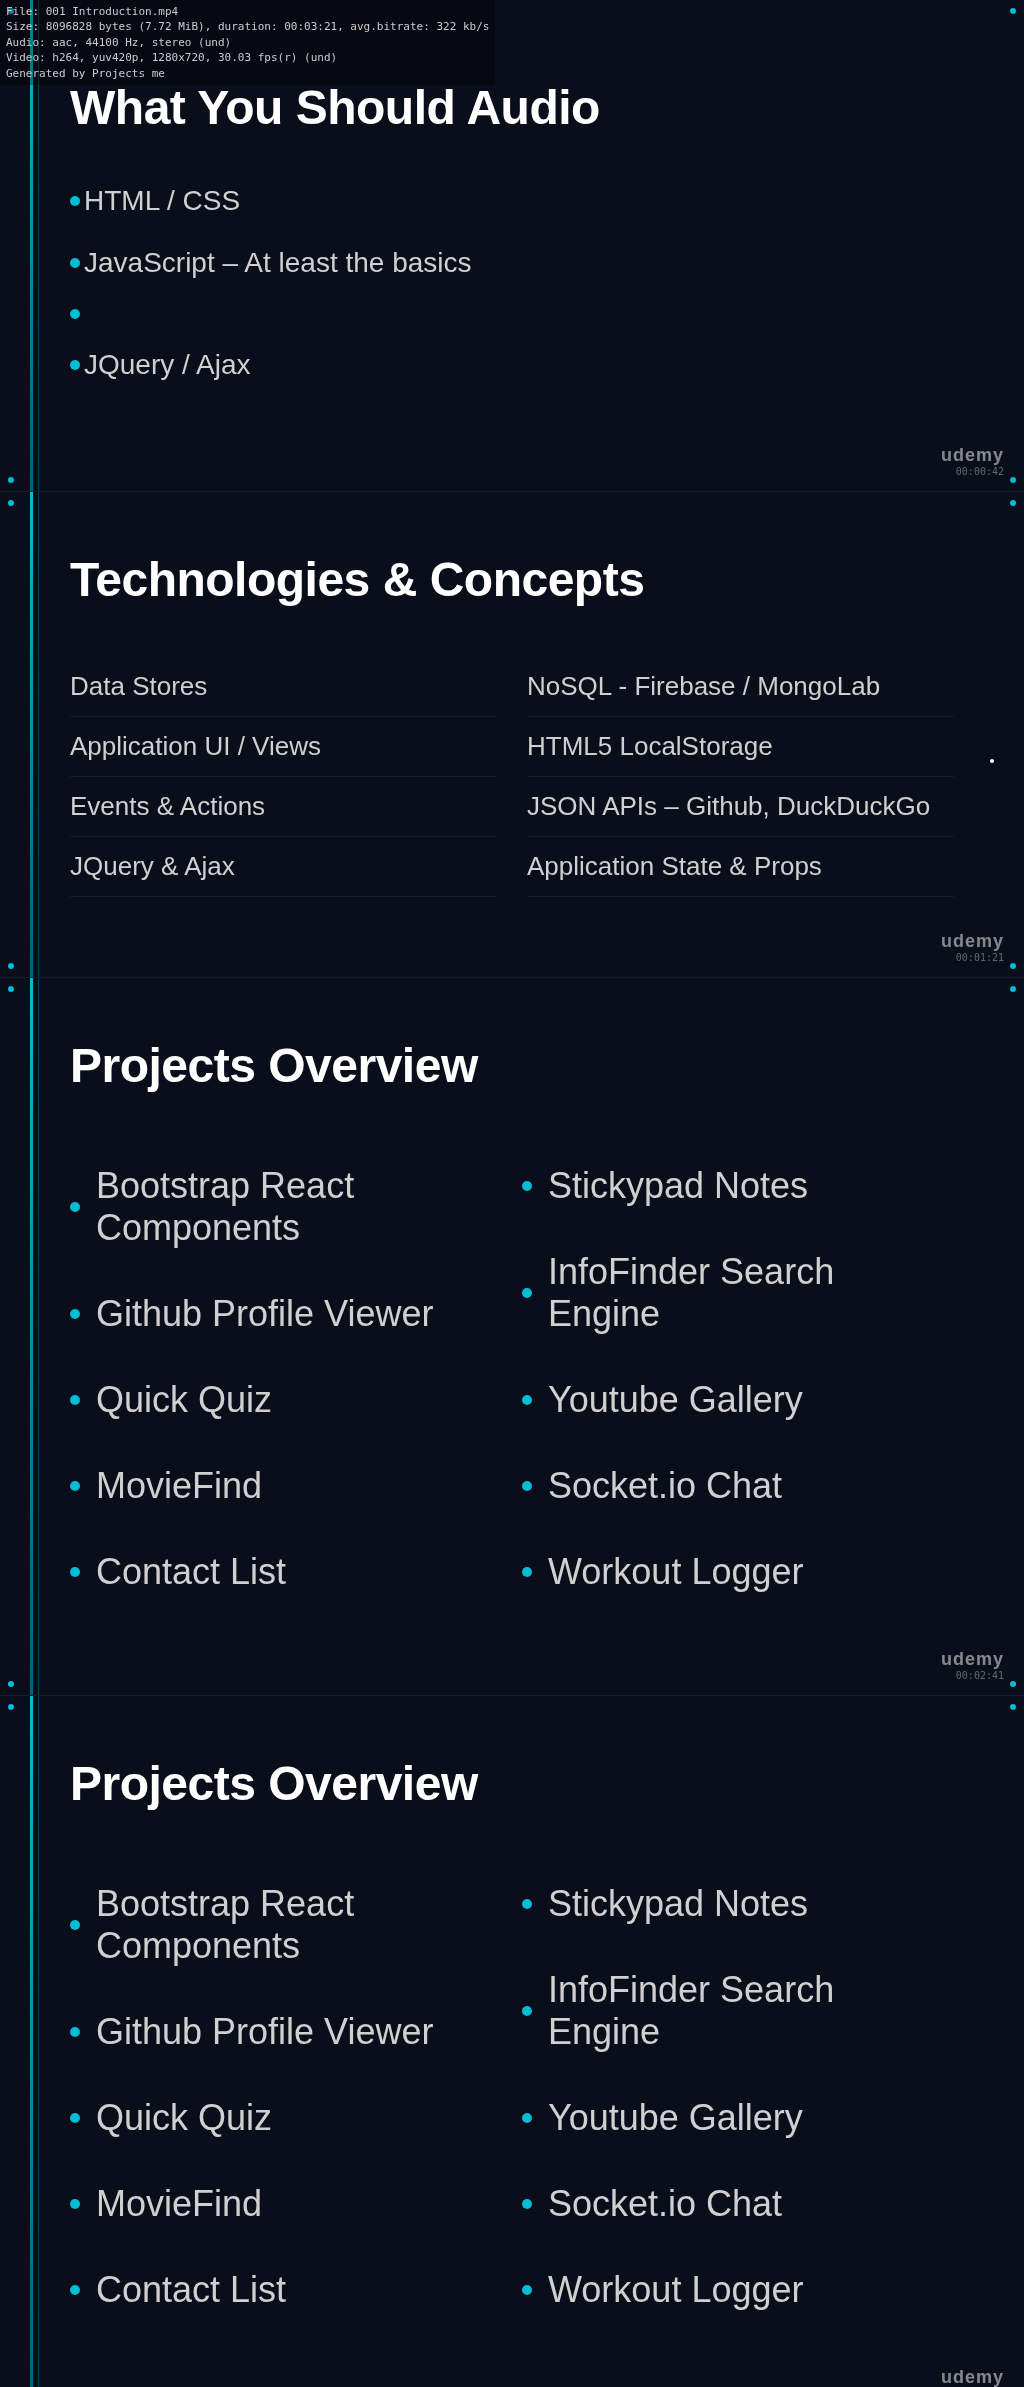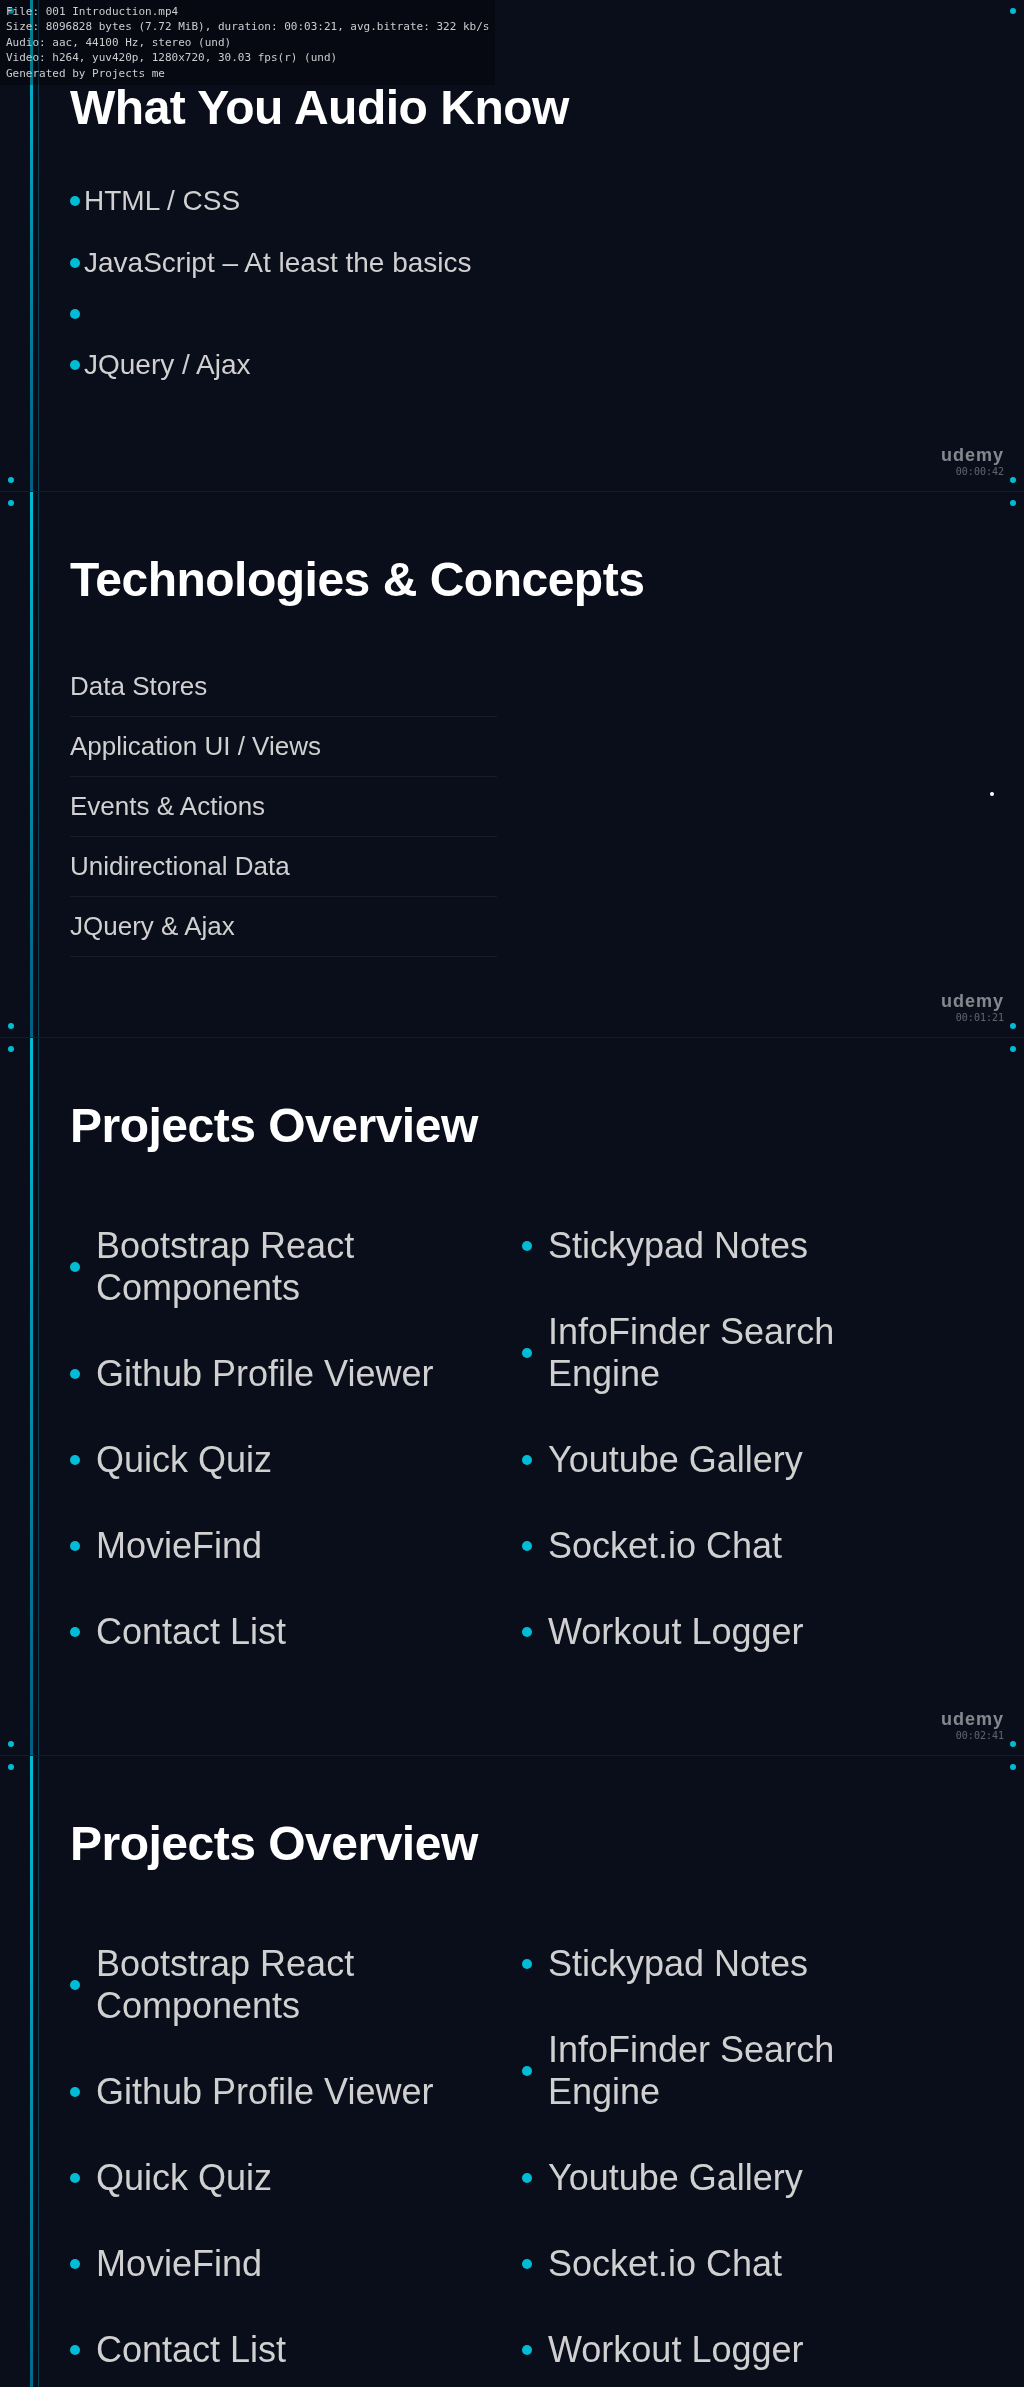--- a/index.html
+++ b/index.html
@@ -175,21 +175,21 @@
   <div>Video: h264, yuv420p, 1280x720, 30.03 fps(r) (und)</div>
   <div>Generated by Projects me</div>
 </div>
 
 <div class="slide-container" style="padding-top: 80px; min-height: 430px;">
   <span class="corner-dot dot-tl"></span>
   <span class="corner-dot dot-tr"></span>
   <span class="corner-dot dot-bl"></span>
   <span class="corner-dot dot-br"></span>
 
-  <h1 class="slide-title">What You Audio Know</h1>
+  <h1 class="slide-title">What You Should Audio</h1>
 
   <ul class="bullet-list">
     <li>
       <span class="bullet-dot"></span>
       <span>HTML / CSS</span>
     </li>
     <li>
       <span class="bullet-dot"></span>
       <span>JavaScript – At least the basics</span>
     </li>
@@ -214,22 +214,27 @@
   <span class="corner-dot dot-bl"></span>
   <span class="corner-dot dot-br"></span>
 
   <h1 class="slide-title">Technologies &amp; Concepts</h1>
 
   <div class="two-col-grid">
     <div>
       <div class="tech-item">Data Stores</div>
       <div class="tech-item">Application UI / Views</div>
       <div class="tech-item">Events &amp; Actions</div>
-      <div class="tech-item">Unidirectional Data</div>
       <div class="tech-item">JQuery &amp; Ajax</div>
+    </div>
+    <div>
+      <div class="tech-item">NoSQL - Firebase / MongoLab</div>
+      <div class="tech-item">HTML5 LocalStorage</div>
+      <div class="tech-item">JSON APIs – Github, DuckDuckGo</div>
+      <div class="tech-item">Application State &amp; Props</div>
     </div>
   </div>
 
   <div class="cursor-indicator" style="top: 55%;"></div>
 
   <div class="udemy-mark">
     <span class="udemy-logo">udemy</span>
     <span class="udemy-time">00:01:21</span>
   </div>
 </div>

